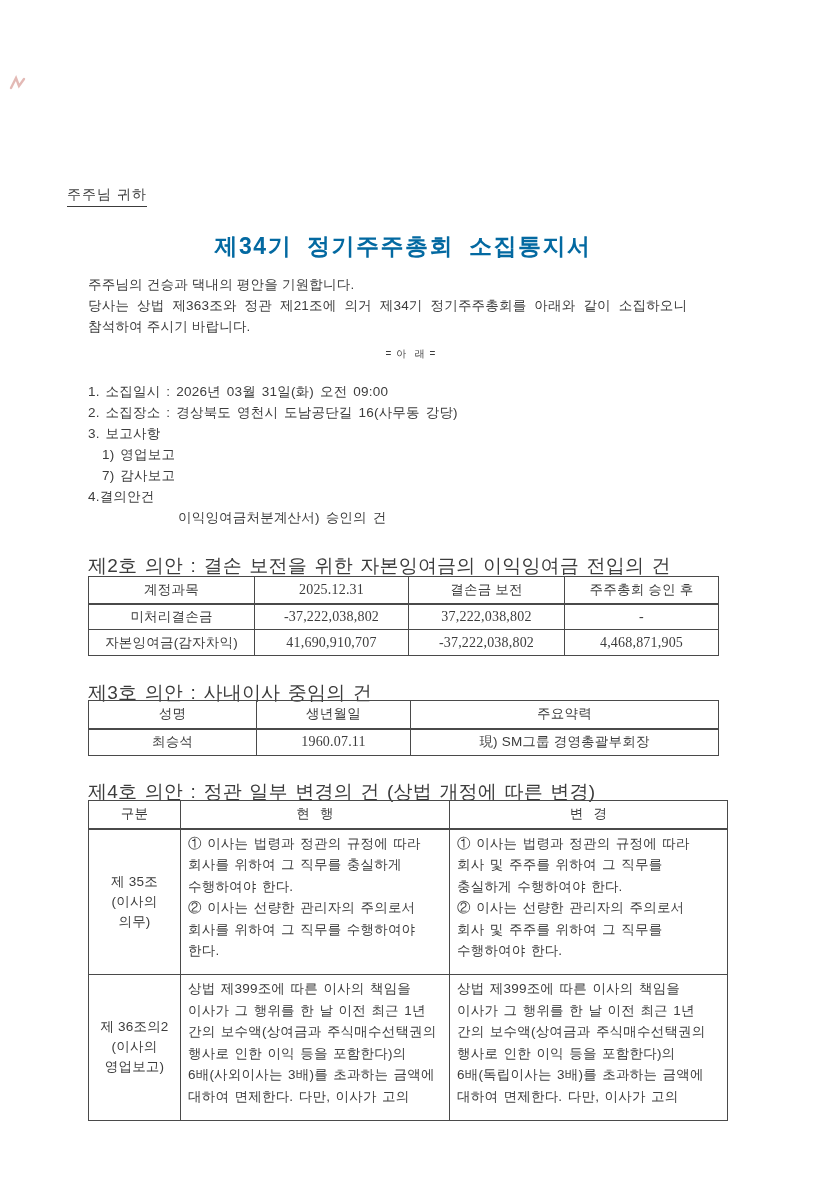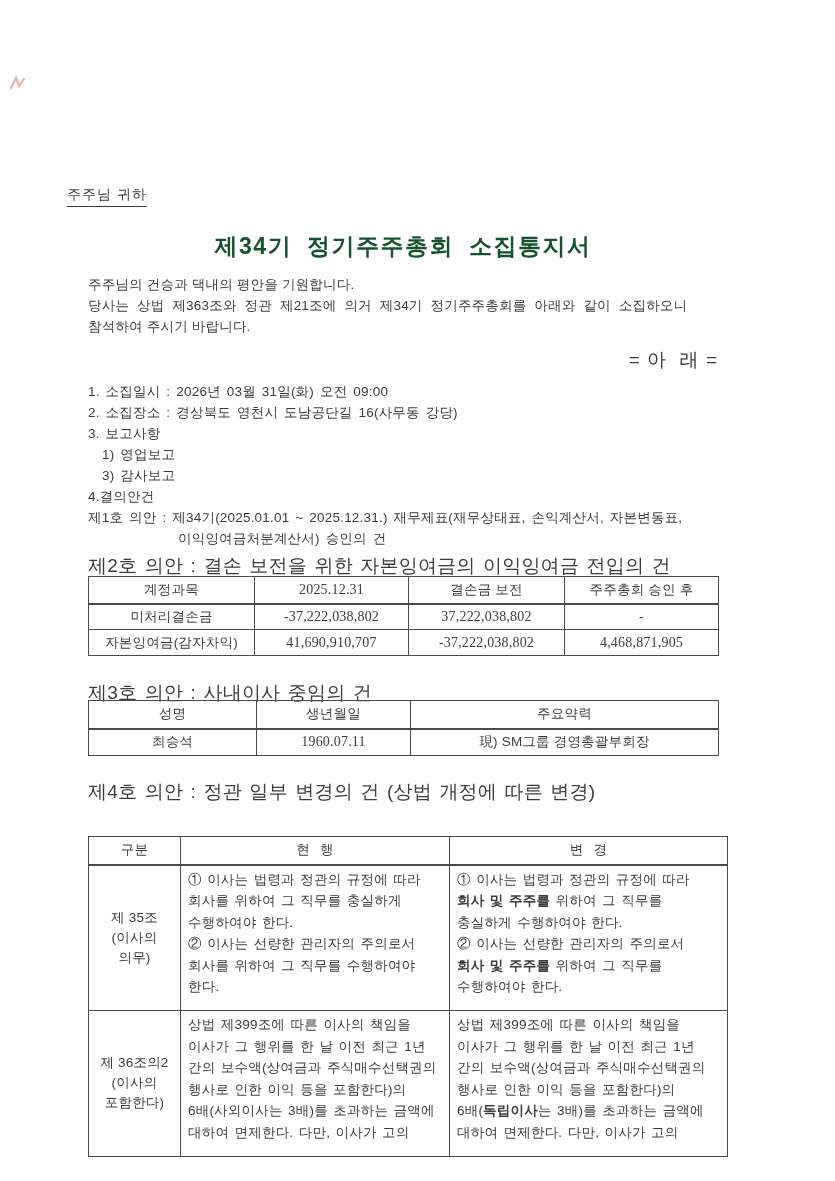--- a/index.html
+++ b/index.html
@@ -29,37 +29,37 @@
   }
   .title {
     position: absolute;
     left: 88px; top: 183px;
     width: 630px;
     text-align: center;
     font-size: 23px;
     font-weight: bold;
     letter-spacing: 1.5px;
     word-spacing: 7px;
-    color: #14532d;
+    color: #0369a1;
   }
   .greeting {
     position: absolute;
     left: 88px; top: 226px;
     width: 640px;
     font-size: 13.5px;
     line-height: 21px;
     letter-spacing: 0.2px;
   }
   .greeting .wide { word-spacing: 4px; }
   .divider {
     position: absolute;
-    left: 88px; top: 299px;
+    left: 96px; top: 299px;
     width: 630px;
-    text-align: right;
-    font-size: 19px;
+    text-align: center;
+    font-size: 10px;
     white-space: pre;
     letter-spacing: 1px;
   }
   .notice {
     position: absolute;
     left: 88px; top: 333px;
     width: 650px;
     font-size: 13.5px;
     line-height: 21px;
     letter-spacing: 0.2px;
@@ -94,37 +94,37 @@
     overflow: hidden;
   }
   .tbl thead th { border-bottom-width: 2.2px; }
   .tbl1 { top: 528px; width: 630px; }
   .tbl1 th { height: 27px; }
   .tbl1 td { height: 26px; }
   .tbl2 { top: 652px; width: 630px; }
   .tbl2 th { height: 28px; }
   .tbl2 td { height: 27px; }
   .num { font-family: "Liberation Serif", serif; font-size: 14px; }
-  .tbl3 { top: 788px; width: 639px; }
+  .tbl3 { top: 752px; width: 639px; }
   .tbl3 th { height: 28px; word-spacing: 6px; }
   .tbl3 td.article {
     text-align: center;
     font-size: 13.5px;
     line-height: 20px;
   }
   .tbl3 td.rule {
     text-align: left;
     vertical-align: top;
     padding: 3px 6px 12px 7px;
     line-height: 21.6px;
     word-spacing: 1.5px;
   }
   .tbl3 .r1 td { height: 135px; }
   .tbl3 .r2 td { height: 133px; }
-  .b { font-weight: bold; }
+  .b { font-weight: normal; }
 </style>
 </head>
 <body>
 
 <div class="page">
 
   <svg class="red-mark" width="20" height="20" viewBox="0 0 20 20">
     <path d="M3 14 L8 4 L11 12 L16 5" fill="none" stroke="#b03a2e" stroke-width="2.4" stroke-linecap="round"></path>
   </svg>
 
@@ -138,23 +138,22 @@
     <div>참석하여 주시기 바랍니다.</div>
   </div>
 
   <div class="divider">= 아  래 =</div>
 
   <div class="notice">
     <div class="ind0">1. 소집일시 : 2026년 03월 31일(화) 오전 09:00</div>
     <div class="ind0">2. 소집장소 : 경상북도 영천시 도남공단길 16(사무동 강당)</div>
     <div class="ind0">3. 보고사항</div>
     <div class="ind1">1) 영업보고</div>
-    <div class="ind1">3) 감사보고</div>
+    <div class="ind1">7) 감사보고</div>
     <div class="ind0">4.결의안건</div>
-    <div class="ind0">제1호 의안 : 제34기(2025.01.01 ~ 2025.12.31.) 재무제표(재무상태표, 손익계산서, 자본변동표,</div>
     <div class="ind2">이익잉여금처분계산서) 승인의 건</div>
   </div>
 
   <div class="heading h-a2">제2호 의안 : 결손 보전을 위한 자본잉여금의 이익잉여금 전입의 건</div>
 
   <table class="tbl tbl1">
     <colgroup>
         <col style="width:166px">
         <col style="width:154px">
         <col style="width:156px">
@@ -244,21 +243,21 @@
             <div><span>충실하게 수행하여야 한다.</span></div>
             <div><span>② 이사는 선량한 관리자의 주의로서</span></div>
             <div><span class="b">회사 및 주주를</span><span> 위하여 그 직무를</span></div>
             <div><span>수행하여야 한다.</span></div>
           </td>
       </tr>
       <tr class="r2">
         <td class="article">
             <div><span>제 36조의2</span></div>
             <div><span>(이사의</span></div>
-            <div><span>포함한다)</span></div>
+            <div><span>영업보고)</span></div>
           </td>
         <td class="rule">
             <div><span>상법 제399조에 따른 이사의 책임을</span></div>
             <div><span>이사가 그 행위를 한 날 이전 최근 1년</span></div>
             <div><span>간의 보수액(상여금과 주식매수선택권의</span></div>
             <div><span>행사로 인한 이익 등을 포함한다)의</span></div>
             <div><span>6배(사외이사는 3배)를 초과하는 금액에</span></div>
             <div><span>대하여 면제한다. 다만, 이사가 고의</span></div>
           </td>
         <td class="rule">

